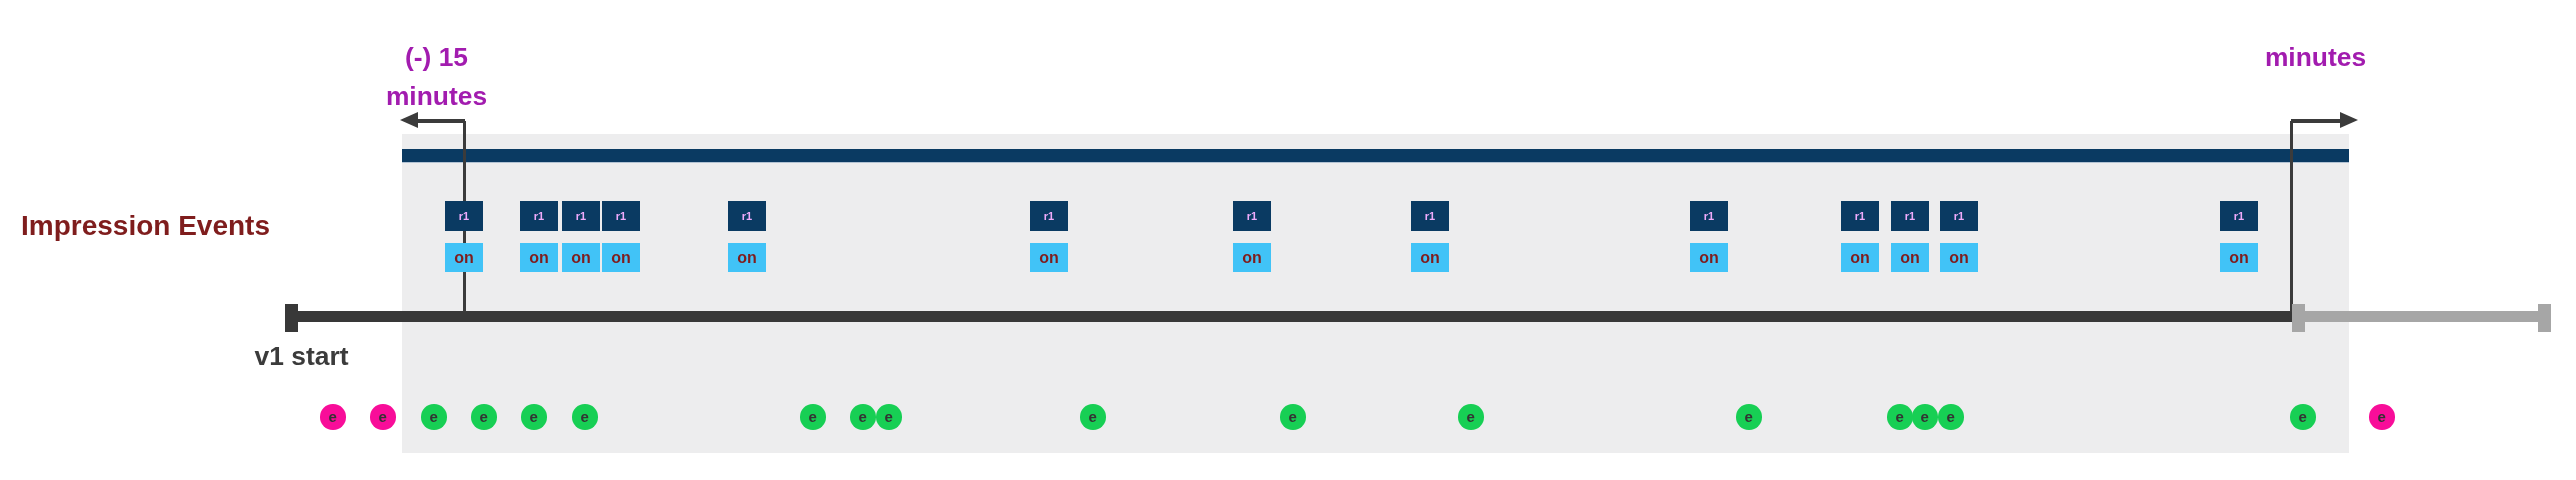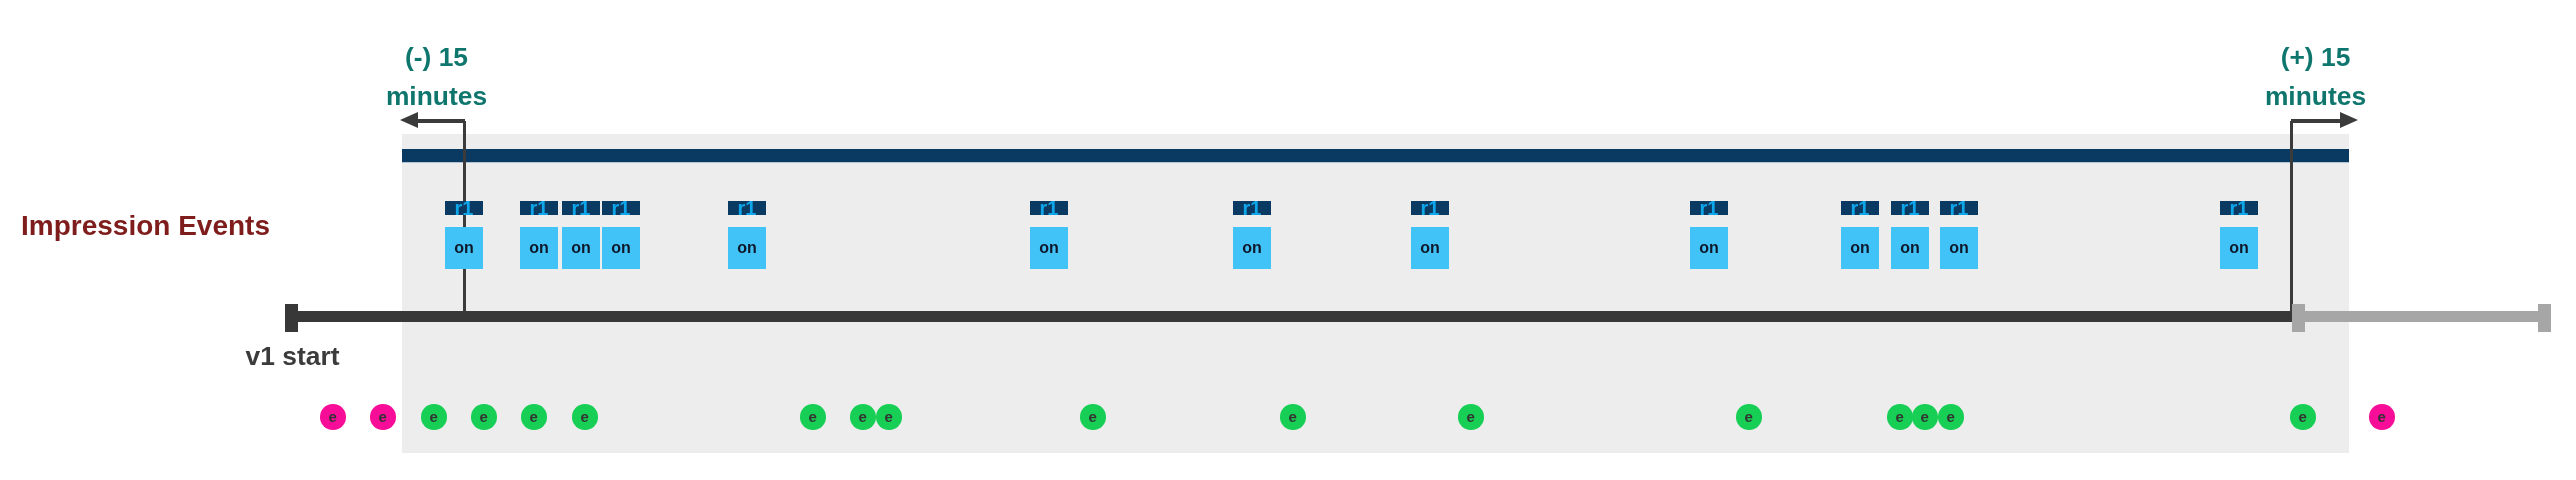--- a/index.html
+++ b/index.html
@@ -17,21 +17,21 @@
     background:#ededee;
   }
   
   .navybar{
     position:absolute;left:402px;top:149px;width:1947px;height:13.2px;
     background:#0a3a62;border-bottom:1.9px solid #b3c3d3;
   }
   
   .ann{
     position:absolute;top:38px;width:207px;text-align:center;
-    font-size:26.4px;font-weight:600;line-height:39px;color:#0f766e;
+    font-size:26.4px;font-weight:600;line-height:39px;color:#a21caf;
   }
   .ann-left{left:333px;}
   .ann-right{left:2212px;}
   
   .harrow{position:absolute;top:119px;height:3.8px;background:#3b3b3b;}
   .harrow-left{left:415px;width:50px;}
   .harrow-right{left:2291px;width:49px;}
   
   .ahead{position:absolute;top:112px;width:0;height:0;border-top:8.5px solid transparent;border-bottom:8.5px solid transparent;}
   .ahead-left{left:400px;border-right:18px solid #3b3b3b;}
@@ -40,41 +40,41 @@
   .vline{position:absolute;top:121px;width:2.8px;height:191px;background:#3b3b3b;z-index:2;}
   .vline-left{left:463px;}
   .vline-right{left:2290px;}
   
   .rowlabel{position:absolute;font-size:28px;font-weight:600;color:#7f1d1d;white-space:nowrap;}
   .il{left:21px;top:210px;}
   .el{left:55px;top:401px;}
   
   .imp-event{position:absolute;top:201px;width:38px;display:flex;flex-direction:column;gap:12.3px;z-index:3;}
   .r1box{
-    height:14px;background:#0a3a62;color:#0ea5e9;
+    height:30px;background:#0a3a62;color:#f0abfc;
     display:flex;align-items:center;justify-content:center;
-    font-size:20px;font-weight:700;
+    font-size:11px;font-weight:700;
   }
   .onbox{
-    height:42px;background:#41c3f7;color:#0f172a;
+    height:29px;background:#41c3f7;color:#7f1d1d;
     display:flex;align-items:center;justify-content:center;
     font-size:16px;font-weight:700;
   }
   
   .bar{position:absolute;top:311px;height:11.3px;z-index:1;}
   .bar-dark{left:290px;width:2002px;background:#383838;}
   .bar-gray{left:2292px;width:259px;background:#a6a6a6;}
   .cap{position:absolute;top:304px;width:13.2px;height:28px;z-index:2;}
   .cap-dark{background:#383838;}
   .cap-gray{background:#a6a6a6;}
   .cap-v1{left:285px;}
   .cap-v2{left:2292px;}
   .cap-end{left:2538px;}
   .tlabel{position:absolute;top:341px;width:189px;text-align:center;font-size:26.4px;font-weight:600;color:#3b3b3b;}
-  .tlabel-v1{left:198px;text-align:center;}
+  .tlabel-v1{left:207px;text-align:center;}
   .tlabel-v2{left:2204px;}
   
   .dot{
     position:absolute;top:404px;width:25.5px;height:25.5px;border-radius:50%;
     display:flex;align-items:center;justify-content:center;
     font-size:15px;font-weight:600;color:#333333;z-index:3;
   }
 </style>
 </head>
 <body>
@@ -86,21 +86,20 @@
 
   <div class="ann ann-left">
     <div>(-) 15</div>
     <div>minutes</div>
   </div>
   <div class="harrow harrow-left"></div>
   <div class="ahead ahead-left"></div>
   <div class="vline vline-left"></div>
 
   <div class="ann ann-right">
-    <div>(+) 15</div>
     <div>minutes</div>
   </div>
   <div class="harrow harrow-right"></div>
   <div class="ahead ahead-right"></div>
   <div class="vline vline-right"></div>
 
   <div class="rowlabel il">Impression Events</div>
   <div id="impressions">
       <div class="imp-event" style="left: 445px;">
         <div class="r1box">r1</div>

